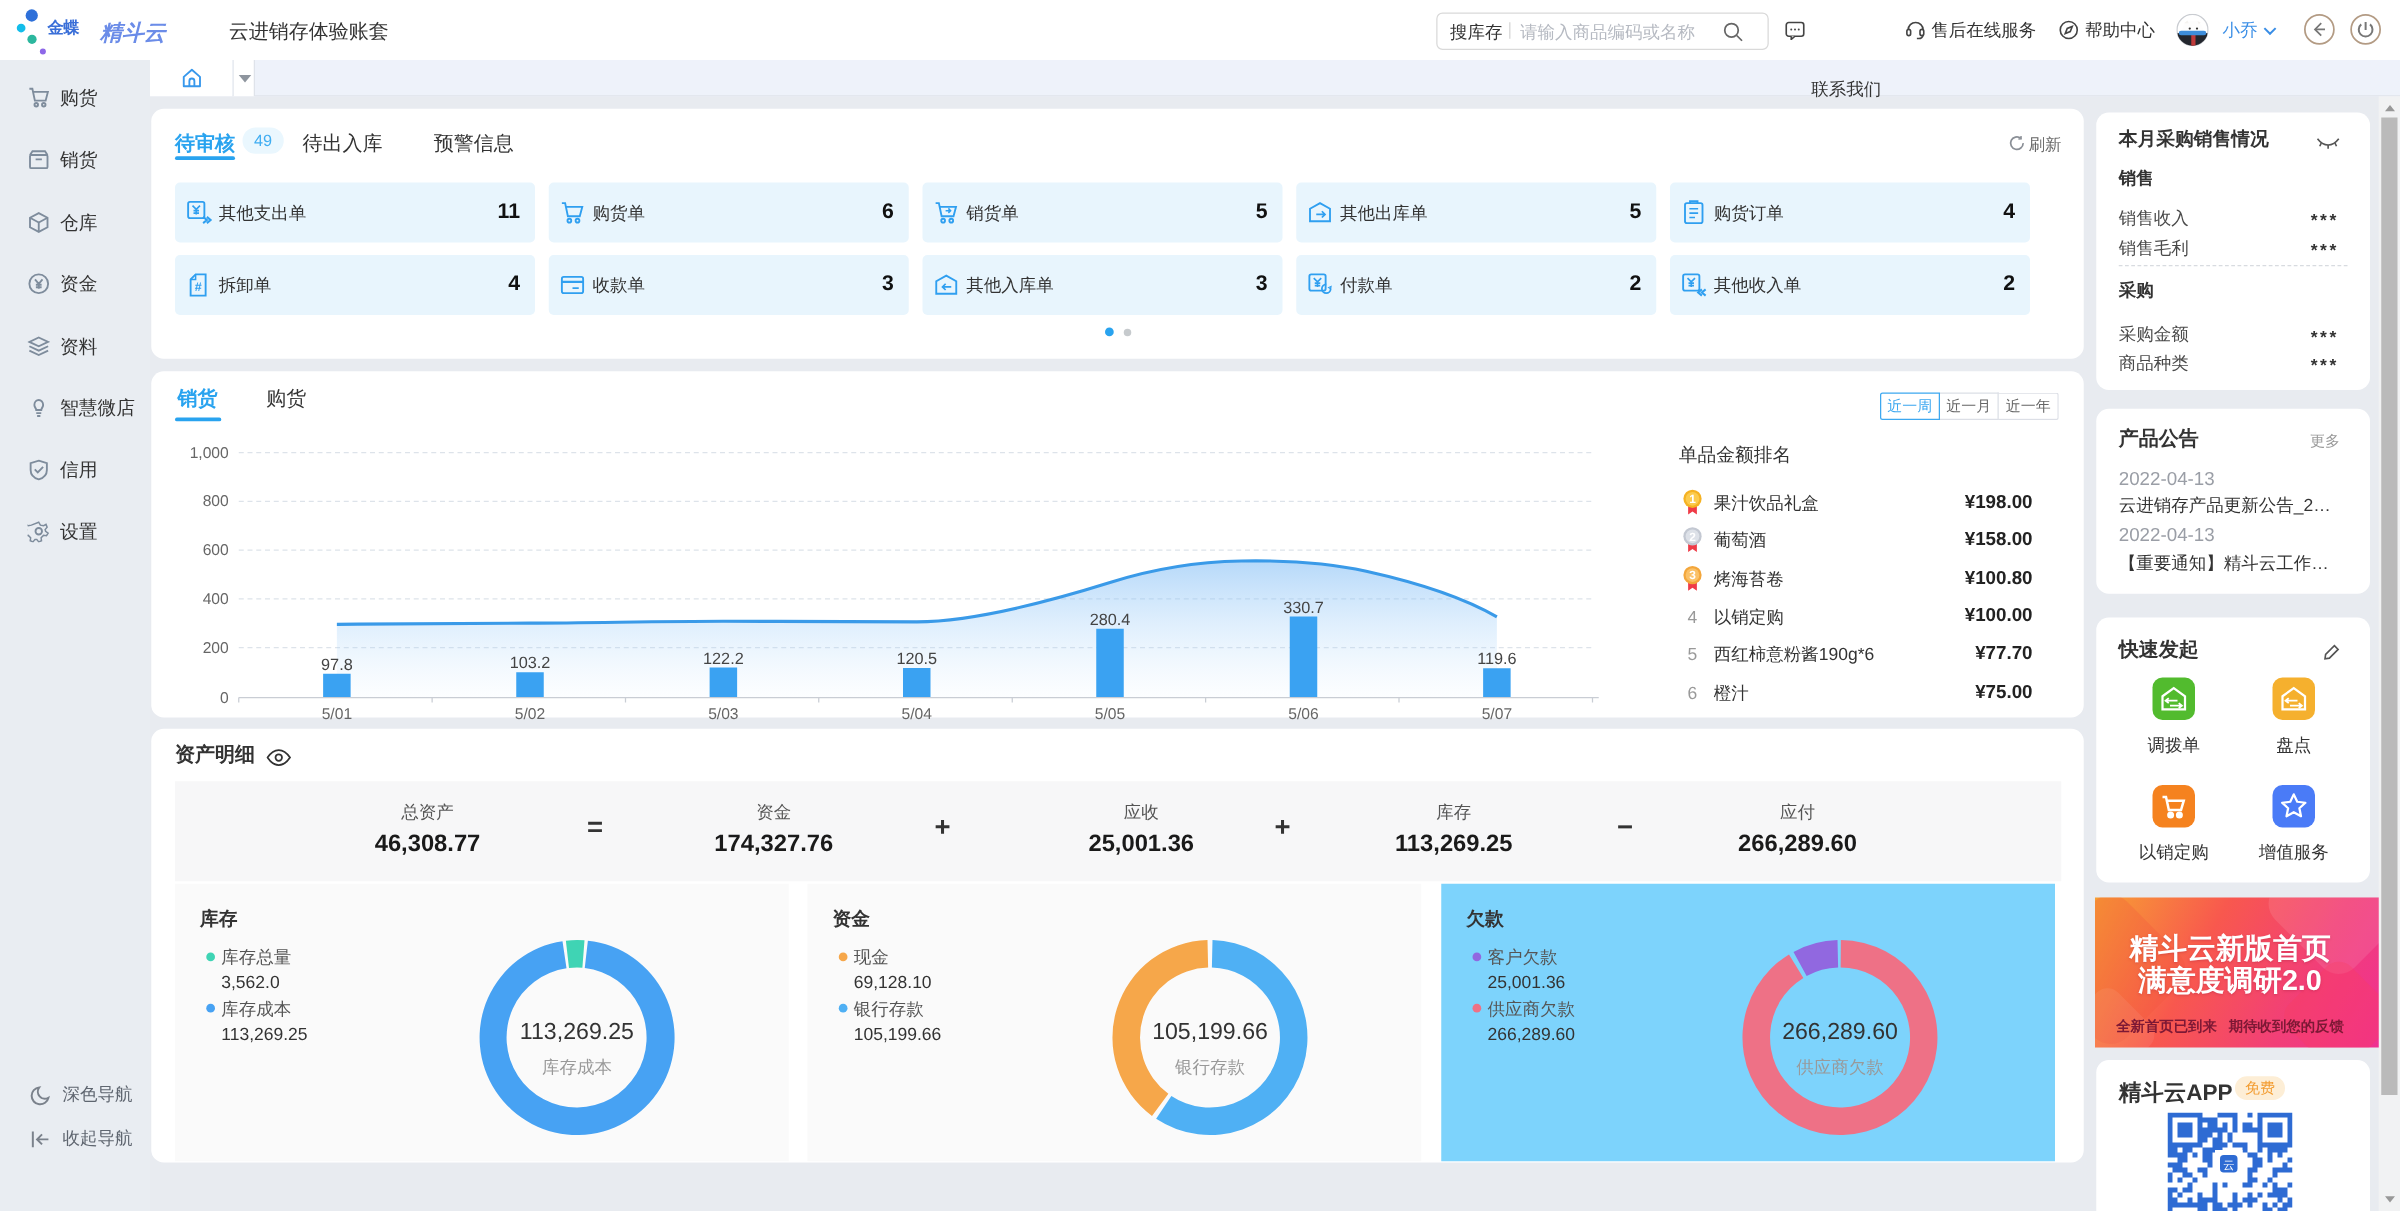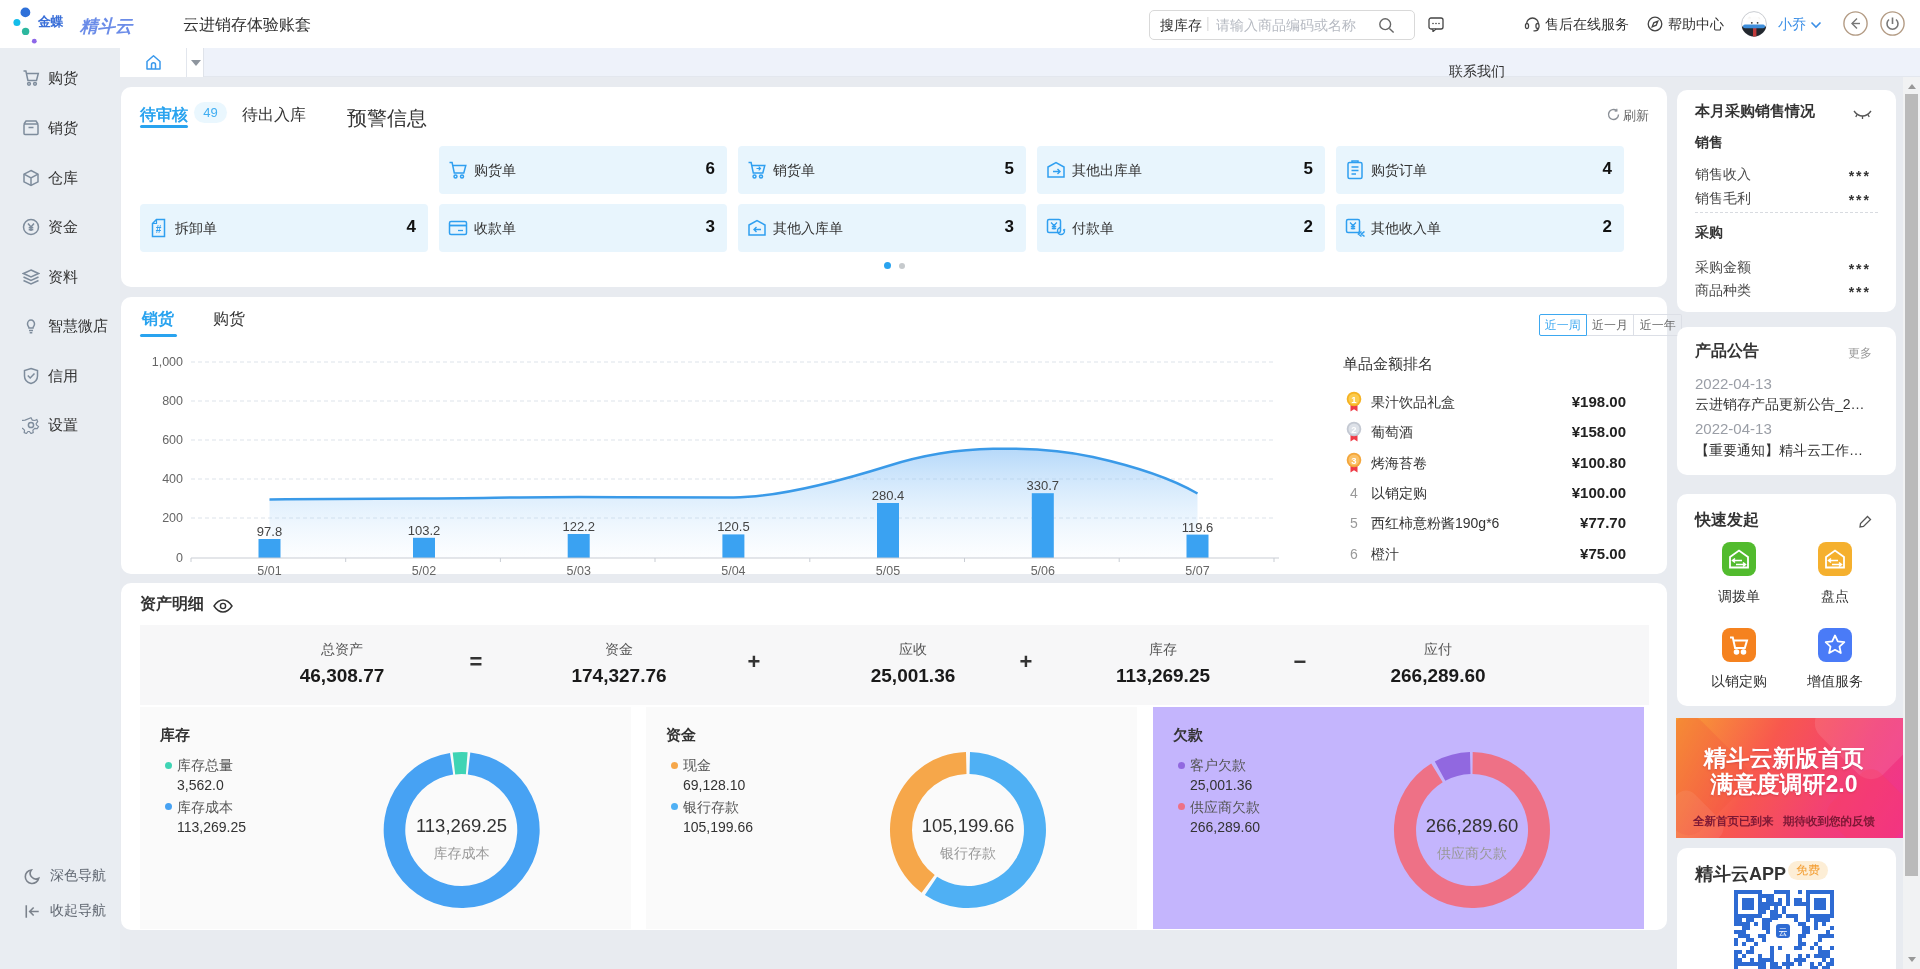--- a/index.html
+++ b/index.html
@@ -161,29 +161,38 @@
       </svg>深色导航</div>
   <div class="snavb" style="top:851px;"><svg width="17" height="17" viewBox="0 0 15 15" fill="none" stroke="#7b828c" stroke-width="1.4">
         <path d="M2 2 V13"></path>
         <path d="M13 7.5 H5 M8.5 4 L5 7.5 L8.5 11"></path>
       </svg>收起导航</div>
 </div>
 <div class="panel" id="panelA" style="left:121px;top:87px;width:1546px;height:200px;">
   <span class="abs" style="left:19px;top:18px;font-size:16px;font-weight:bold;color:#29a3ef;">待审核</span>
   <div class="abs" style="left:73px;top:15px;width:33px;height:21px;background:#eaf7fe;border-radius:11px;color:#41aef2;font-size:13px;text-align:center;line-height:21px;">49</div>
   <span class="abs" style="left:121px;top:18px;font-size:16px;color:#333;">待出入库</span>
-  <span class="abs" style="left:226px;top:18px;font-size:20px;color:#333;">预警信息</span>
+  <span class="abs" style="left:226px;top:18px;font-size:16px;color:#333;">预警信息</span>
   <div class="abs" style="left:19px;top:38px;width:48px;height:3px;background:#29a3ef;border-radius:2px;"></div>
   <svg class="abs" style="left:1486px;top:21px" width="13" height="13" viewBox="0 0 13 13" fill="none" stroke="#8a8f96" stroke-width="1.4">
       <path d="M11.5 6.5 A5 5 0 1 1 9.6 2.6"></path>
       <path d="M9.8 0.8 L9.9 3 L7.7 3.2" stroke-width="1.2"></path>
     </svg>
   <span class="abs" style="left:1502px;top:20px;font-size:13px;color:#666;">刷新</span>
   <div class="abs" style="left:763px;top:175px;width:7px;height:7px;border-radius:50%;background:#29a3ef;"></div>
   <div class="abs" style="left:778px;top:175.5px;width:6px;height:6px;border-radius:50%;background:#c6cacd;"></div>
+  <div class="qcard" style="left:19px;top:59px;">
+      <svg width="22" height="22" viewBox="0 0 22 22" fill="none" stroke="#2f9ff0" stroke-width="1.5">
+        <rect x="2.5" y="2.5" width="13" height="13" rx="1.5"></rect>
+        <path d="M6 5.5 L9 8.5 L12 5.5 M9 8.5 V12.5 M6.8 9.5 h4.4 M6.8 11.5 h4.4" stroke-width="1.3"></path>
+        <path d="M14.5 15 l3-2.5 -3-2.5 M17.5 15 l3-2.5 -3-2.5" transform="translate(0,4.5)" stroke-width="1.6"></path>
+      </svg>
+      <span class="ql">其他支出单</span>
+      <span class="qn">11</span>
+    </div>
   <div class="qcard" style="left:318px;top:59px;">
       <svg width="22" height="22" viewBox="0 0 22 22" fill="none" stroke="#2f9ff0" stroke-width="1.5">
         <path d="M2.5 3.5 h2.6 l2.2 10.5 h9.5 l2-7.5 H6"></path>
         <circle cx="8.5" cy="17.5" r="1.5"></circle>
         <circle cx="15" cy="17.5" r="1.5"></circle>
       </svg>
       <span class="ql">购货单</span>
       <span class="qn">6</span>
     </div>
   <div class="qcard" style="left:617px;top:59px;">
@@ -256,21 +265,21 @@
         <path d="M20.5 15 l-3-2.5 3-2.5 M17.5 15 l-3-2.5 3-2.5" transform="translate(0,4.5)" stroke-width="1.6"></path>
       </svg>
       <span class="ql">其他收入单</span>
       <span class="qn">2</span>
     </div>
 </div>
 <div class="panel" id="panelB" style="left:121px;top:297px;width:1546px;height:277px;">
   <span class="abs" style="left:21px;top:12px;font-size:16px;font-weight:bold;color:#29a3ef;">销货</span>
   <div class="abs" style="left:19px;top:37px;width:37px;height:3px;background:#29a3ef;border-radius:2px;"></div>
   <span class="abs" style="left:92px;top:12px;font-size:16px;color:#333;">购货</span>
-  <div class="abs" style="left:1418px;top:17px;width:143px;height:22px;font-size:12px;color:#666;display:flex;">
+  <div class="abs" style="left:1383px;top:17px;width:143px;height:22px;font-size:12px;color:#666;display:flex;">
     <div style="width:48px;border:1px solid #3da8f0;color:#3da8f0;text-align:center;line-height:20px;border-radius:2px 0 0 2px;background:#fff;position:relative;z-index:1;">近一周</div>
     <div style="width:48px;border:1px solid #dcdfe6;border-left:none;text-align:center;line-height:20px;">近一月</div>
     <div style="width:48px;border:1px solid #dcdfe6;border-left:none;text-align:center;line-height:20px;border-radius:0 2px 2px 0;">近一年</div>
   </div>
   <span class="abs" style="left:1222px;top:58px;font-size:15px;color:#333;">单品金额排名</span>
   <svg class="abs" style="left:0;top:0" width="1546" height="292" font-family="Liberation Sans,sans-serif">
     <defs>
         <linearGradient id="ag" x1="0" y1="0" x2="0" y2="1">
       <stop offset="0" stop-color="#7ab9f5" stop-opacity="0.55"></stop>
       <stop offset="1" stop-color="#bfe1fc" stop-opacity="0.04"></stop>
@@ -420,21 +429,21 @@
   </div>
   <div class="abs" id="subcard2" style="left:525px;top:124px;width:491px;height:222px;background:#fafafa;">
     <span class="sctitle">资金</span>
     <div class="legdot" style="left:25px;top:54.5px;background:#f6a74a;"></div>
     <span class="legtxt" style="left:37px;top:50px;">现金</span>
     <span class="legval" style="left:37px;top:70px;">69,128.10</span>
     <div class="legdot" style="left:25px;top:96px;background:#4fb0f4;"></div>
     <span class="legtxt" style="left:37px;top:91.5px;">银行存款</span>
     <span class="legval" style="left:37px;top:112px;">105,199.66</span>
   </div>
-  <div class="abs" id="subcard3" style="left:1032px;top:124px;width:491px;height:222px;background:#c4b5fd;">
+  <div class="abs" id="subcard3" style="left:1032px;top:124px;width:491px;height:222px;background:#7dd3fc;">
     <span class="sctitle">欠款</span>
     <div class="legdot" style="left:25px;top:54.5px;background:#9168e0;"></div>
     <span class="legtxt" style="left:37px;top:50px;">客户欠款</span>
     <span class="legval" style="left:37px;top:70px;">25,001.36</span>
     <div class="legdot" style="left:25px;top:96px;background:#ee7186;"></div>
     <span class="legtxt" style="left:37px;top:91.5px;">供应商欠款</span>
     <span class="legval" style="left:37px;top:112px;">266,289.60</span>
   </div>
   <svg class="abs" style="left:0;top:0" width="1546" height="347" font-family="Liberation Sans,sans-serif">
     <g transform="translate(-121,-583)">

